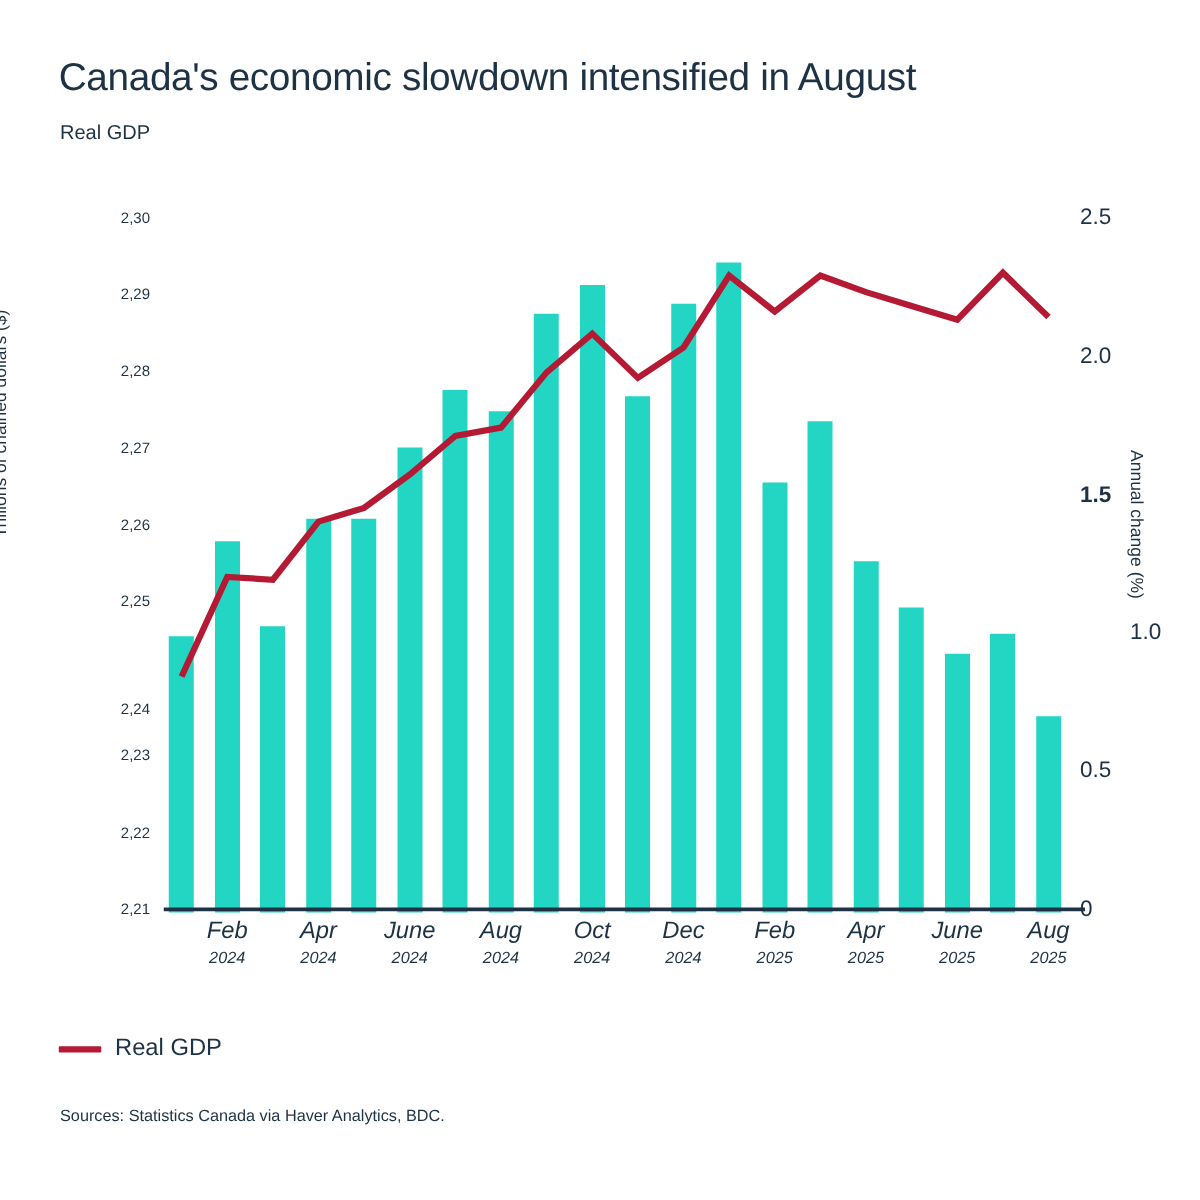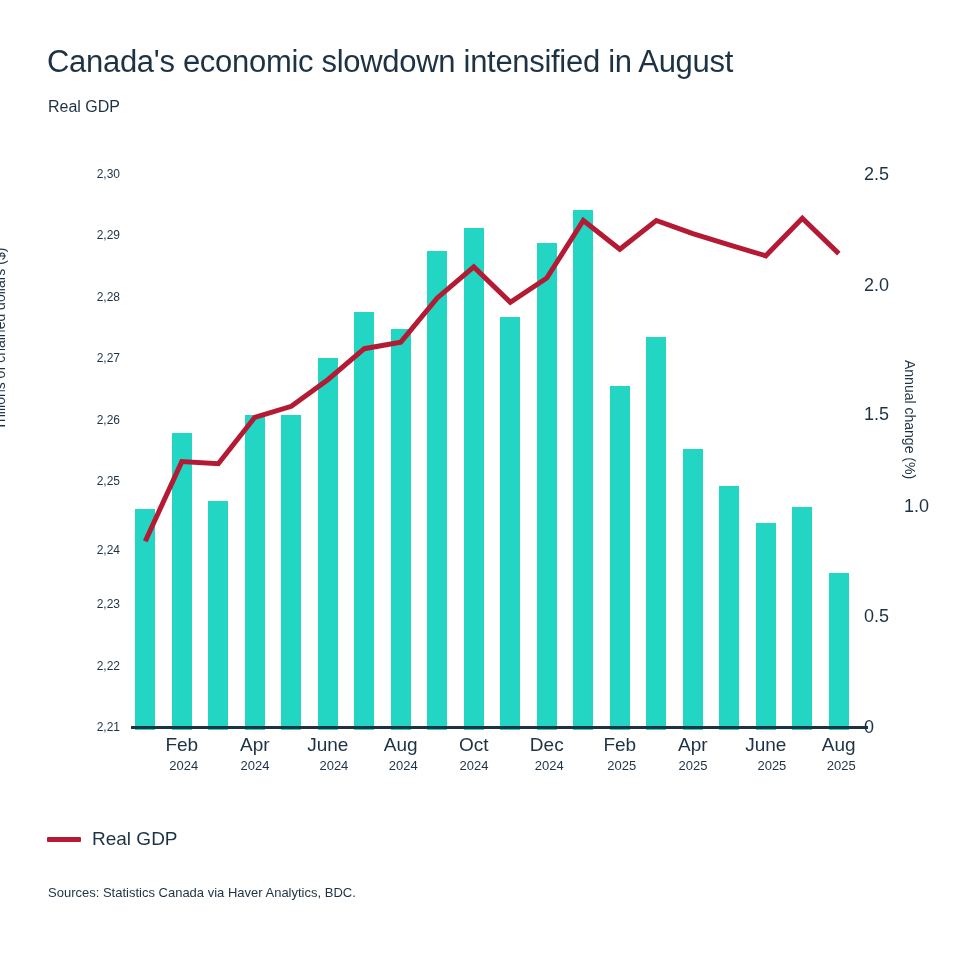--- a/index.html
+++ b/index.html
@@ -48,21 +48,21 @@
   }
   .ylabel-right{
     position:absolute;left:918px;top:360px;
     transform:rotate(90deg);transform-origin:left top;
     font-size:14px;color:#1d3244;white-space:nowrap;
   }
 
   .bar{position:absolute;bottom:0;background:#23d6c4;}
 
   .xticks{position:absolute;left:0;top:733px;width:960px;height:60px;}
-  .xtick{position:absolute;transform:translateX(-50%);text-align:right;}
+  .xtick{position:absolute;transform:translateX(-50%);text-align:center;font-style:italic;}
   .xtick .m{font-size:19px;color:#1d3244;line-height:24px;white-space:nowrap;}
   .xtick .y{font-size:13px;color:#1d3244;line-height:18px;white-space:nowrap;}
 
   .legend{position:absolute;left:47px;top:828px;display:flex;align-items:center;}
   .legend-item{display:flex;align-items:center;margin-right:62px;}
   .swatch-bar{width:28px;height:24px;background:#23d6c4;margin-right:13px;}
   .swatch-line{width:34px;height:5px;background:#b41a33;margin-right:11px;border-radius:1px;}
   .legend-label{font-size:19px;color:#1d3244;white-space:nowrap;}
 
   .sources{
@@ -81,29 +81,29 @@
   <div class="ylabel-left">Trillions of chained dollars ($)</div>
   <div class="ylabel-right">Annual change (%)</div>
 
   <div class="ytick-left-wrap" id="yleft">
       <div class="ytick-left" style="top: 174px;">2,30</div>
       <div class="ytick-left" style="top: 235.444px;">2,29</div>
       <div class="ytick-left" style="top: 296.889px;">2,28</div>
       <div class="ytick-left" style="top: 358.333px;">2,27</div>
       <div class="ytick-left" style="top: 419.778px;">2,26</div>
       <div class="ytick-left" style="top: 481.222px;">2,25</div>
-      <div class="ytick-left" style="top: 550px;">2,24</div>
+      <div class="ytick-left" style="top: 567px;">2,24</div>
       <div class="ytick-left" style="top: 604.111px;">2,23</div>
       <div class="ytick-left" style="top: 665.556px;">2,22</div>
       <div class="ytick-left" style="top: 727px;">2,21</div>
     </div>
   <div class="ytick-right-wrap" id="yright">
       <div class="ytick-right" style="top: 174px; text-align: center;">2.5</div>
       <div class="ytick-right" style="top: 284.6px;">2.0</div>
-      <div class="ytick-right" style="top: 414px;">1.5</div>
+      <div class="ytick-right" style="top: 396px; font-weight: bold;">1.5</div>
       <div class="ytick-right" style="top: 505.8px; margin-left: 40px;">1.0</div>
       <div class="ytick-right" style="top: 616.4px;">0.5</div>
       <div class="ytick-right" style="top: 727px;">0</div>
     </div>
 
   <div class="plot">
     <div class="plot-inner" id="bars">
         <div class="bar" style="left: 4.25px; width: 20px; height: 221.128px; background: rgb(35, 214, 196);"></div>
         <div class="bar" style="left: 40.75px; width: 20px; height: 296.704px; background: rgb(35, 214, 196);"></div>
         <div class="bar" style="left: 77.25px; width: 20px; height: 229.116px; background: rgb(35, 214, 196);"></div>

